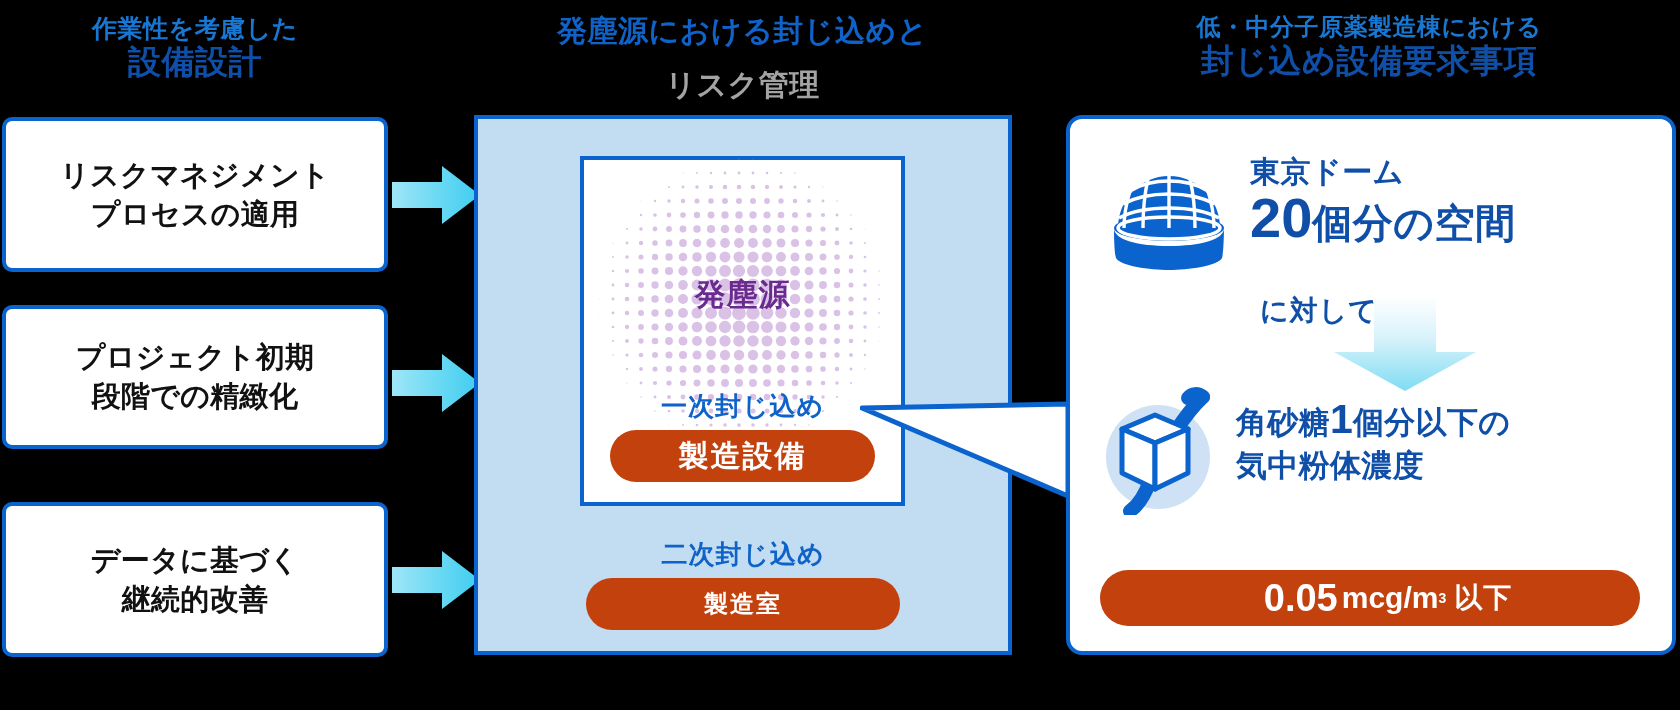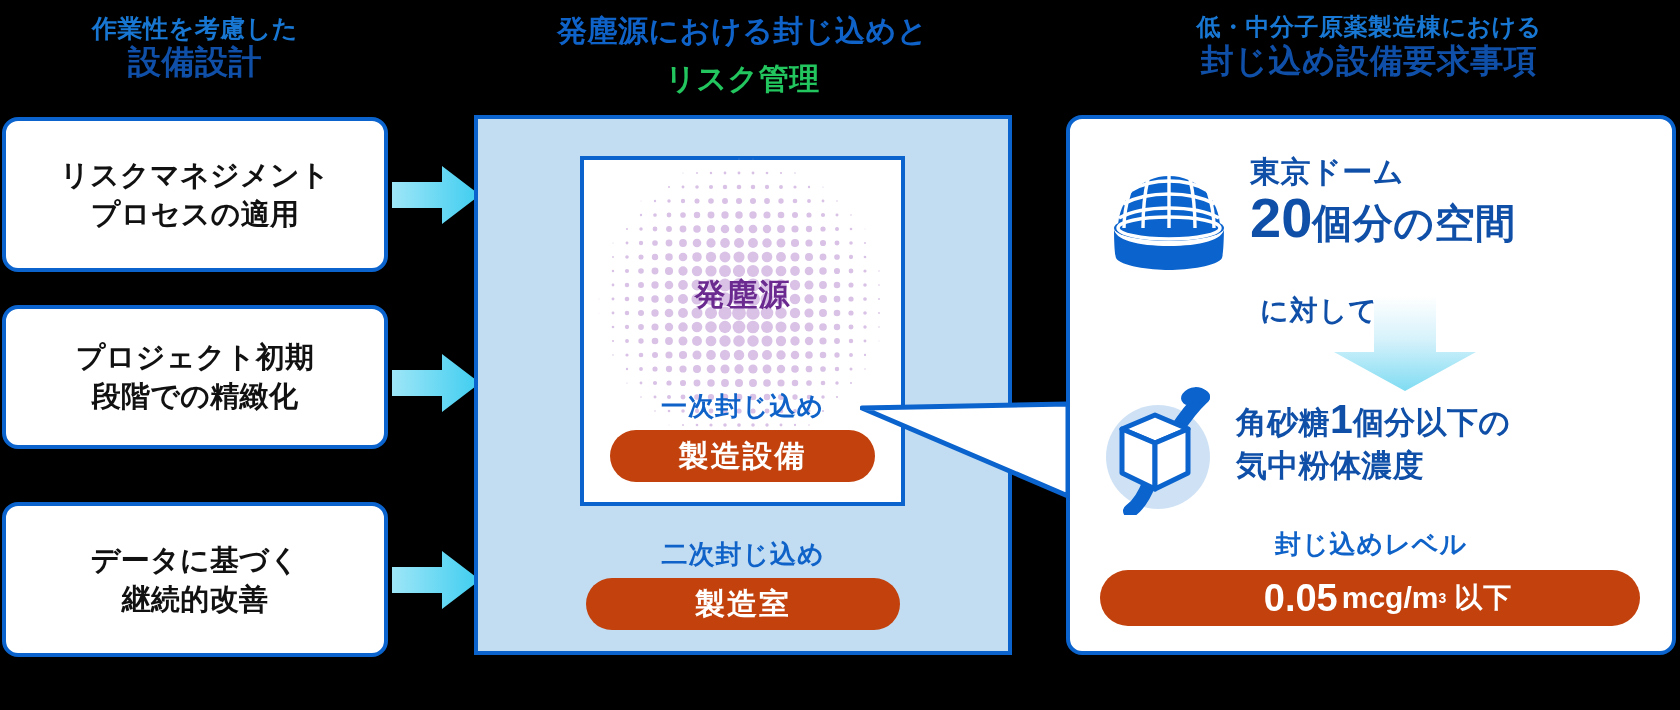--- a/index.html
+++ b/index.html
@@ -16,29 +16,29 @@
     font-size:25px;font-weight:700;color:#1877d2;letter-spacing:.5px;
     display:block;
   }
   .col-head .main{
     font-size:33px;font-weight:900;color:#0f4fa8;letter-spacing:.5px;
     display:block;margin-top:2px;
   }
   #head-left{left:0;top:14px;width:390px;}
   #head-center{left:470px;top:14px;width:545px;}
   #head-center .sub{font-size:30px;font-weight:900;color:#0f62c8;}
-  #head-center .main{font-size:30px;font-weight:900;color:#22c55e;margin-top:14px;}
+  #head-center .main{font-size:30px;font-weight:900;color:#a3a3a3;margin-top:20px;}
   #head-right{left:1062px;top:14px;width:614px;}
   #head-right .sub{font-size:24px;}
   #head-right .main{font-size:33px;}
 
   
   .lcard{
     position:absolute;left:2px;width:386px;
-    background:#fff;border:4px solid #0b63cd;border-radius:16px;
+    background:#fff;border:4px solid #0b63cd;border-radius:10px;
     display:flex;align-items:center;justify-content:center;
     box-sizing:border-box;
   }
   .lcard .txt{
     text-align:center;color:#111;font-weight:700;
     font-size:29px;line-height:1.33;letter-spacing:.3px;
   }
   #lcard-1{top:117px;height:155px;}
   #lcard-2{top:305px;height:144px;}
   #lcard-3{top:502px;height:155px;}
@@ -72,21 +72,21 @@
     font-size:26px;font-weight:700;letter-spacing:1px;
   }
   #cap-primary{left:580px;top:389px;width:325px;}
   #cap-secondary{left:474px;top:537px;width:538px;}
   .pill{
     position:absolute;background:#c2410c;border-radius:40px;
     display:flex;align-items:center;justify-content:center;
     color:#fff;font-weight:900;letter-spacing:2px;
   }
   #pill-equip{left:610px;top:430px;width:265px;height:52px;font-size:30px;}
-  #pill-room{left:586px;top:578px;width:314px;height:52px;font-size:30px;}
+  #pill-room{left:586px;top:578px;width:314px;height:52px;font-size:24px;}
 
   
   #wedge{position:absolute;left:860px;top:392px;width:210px;height:106px;}
 
   
   #right-panel{
     position:absolute;left:1066px;top:115px;width:610px;height:540px;
     background:#fff;border:4px solid #0b63cd;border-radius:16px;
     box-sizing:border-box;
   }
@@ -599,21 +599,20 @@
     </g>
   </svg>
 
   <div id="sugar-text">
     <div>
       <span>角砂糖</span><span class="big">1</span><span>個分以下の</span>
     </div>
     <div>気中粉体濃度</div>
   </div>
 
-  <div id="level-cap">封じ込めレベル</div>
   <div class="pill" id="pill-level">
     <span class="v">0.05</span>
       <span class="u">mcg/m</span>
       <span class="s">3</span>
       <span class="t">以下</span>
   </div>
 
 </div>
 
 </body></html>

